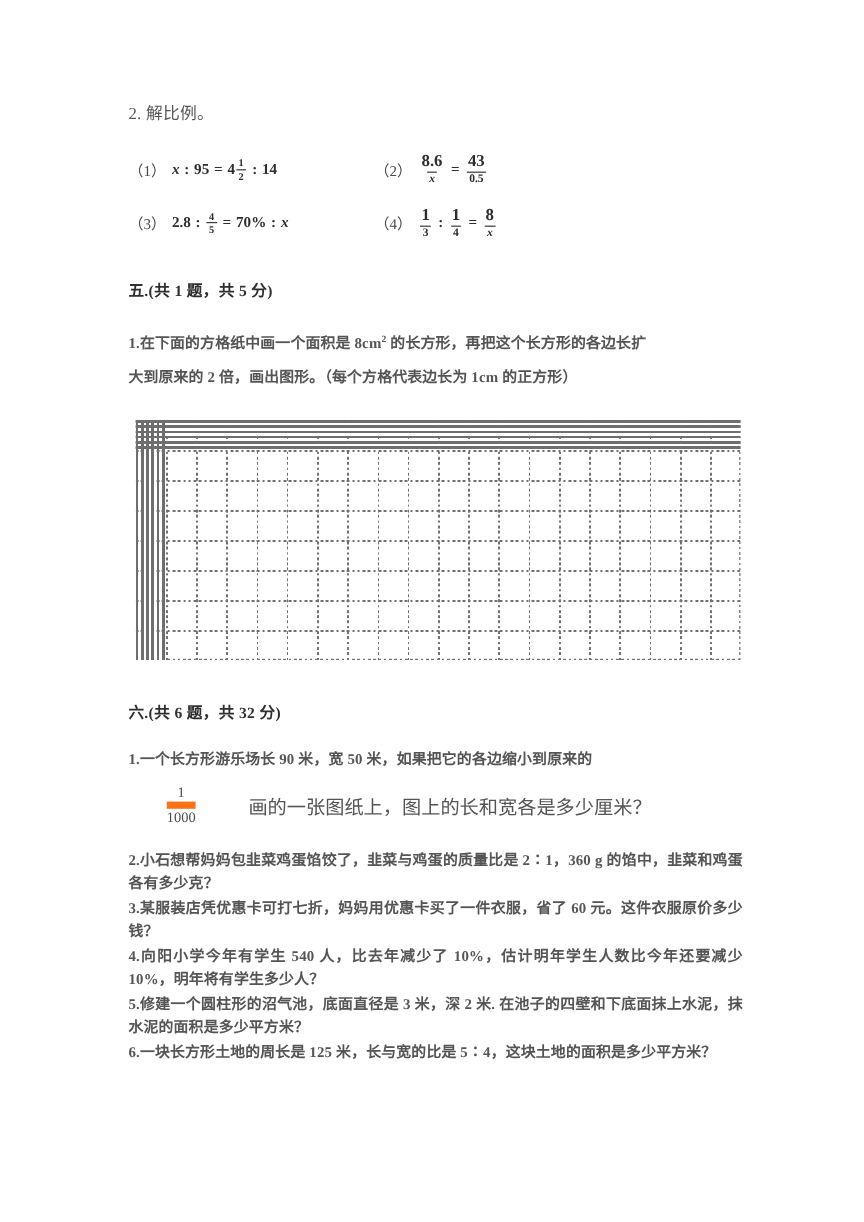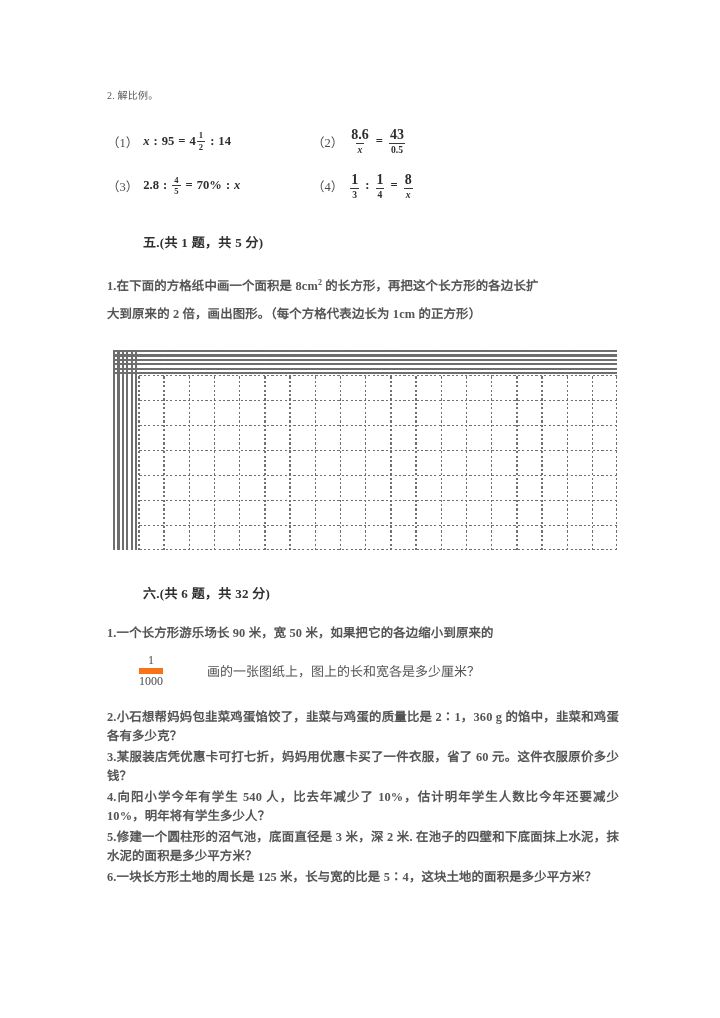--- a/index.html
+++ b/index.html
@@ -25,21 +25,21 @@
   }
   .content {
     position: absolute;
     left: 107px;
     top: 86px;
     width: 512px;
   }
 
   
   .q-label {
-    font-size: 10px;
+    font-size: 14px;
     line-height: 20px;
     color: #585858;
     letter-spacing: .2px;
   }
   .section-head {
     font-size: 13px;
     font-weight: bold;
     color: #2f2f2f;
     line-height: 20px;
     letter-spacing: .3px;
@@ -48,21 +48,21 @@
     font-size: 12.4px;
     line-height: 19.5px;
     color: #555555;
     letter-spacing: .15px;
     text-align: justify;
     font-weight: bold;
   }
   .mt-8 { margin-top: 8px; }
   .mt-14 { margin-top: 20px; }
   .mt-20 { margin-top: 20px; }
-  .mt-34 { margin-top: 34px; margin-left: 36px; }
+  .mt-34 { margin-top: 34px; }
 
   
   .eq-grid {
     margin-top: 22px;
     display: grid;
     grid-template-columns: 205px auto;
     row-gap: 18px;
   }
   .eq {
     font-size: 13px;
@@ -213,21 +213,21 @@
     color: #4a4a4a;
     min-width: 40px;
   }
   .frac-stack .n { padding-bottom: 1px; }
   .frac-stack .d {
     border-top: 6px solid #f97316;
     padding-top: 1px;
   }
   .frac-line .tail {
     margin-left: 36px;
-    font-size: 13px;
+    font-size: 16px;
     color: #555;
   }
 
   .tight { margin-top: 1px; }
   sup.sq { font-size: 8px; vertical-align: super; }
 </style>
 </head>
 <body>
 
 <div class="page">

